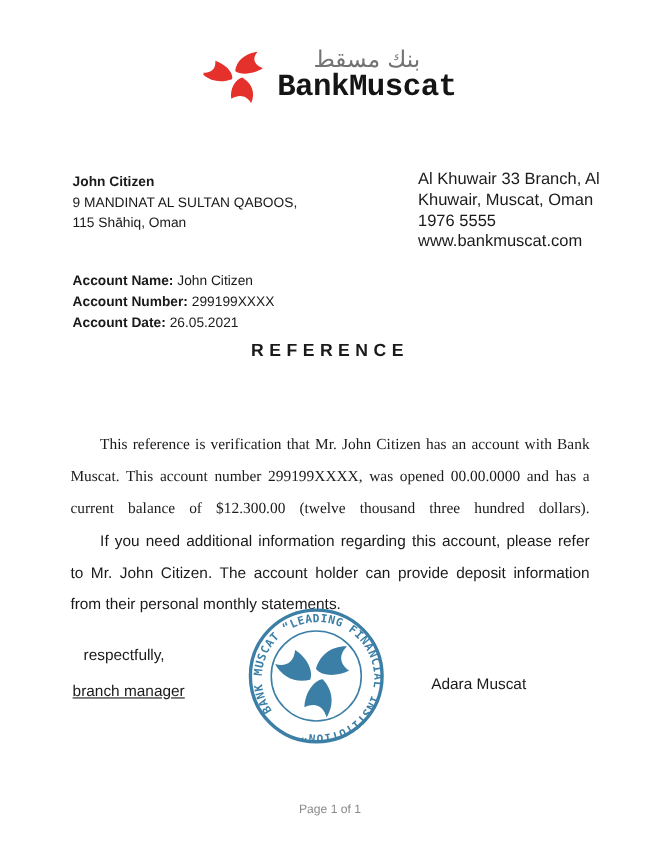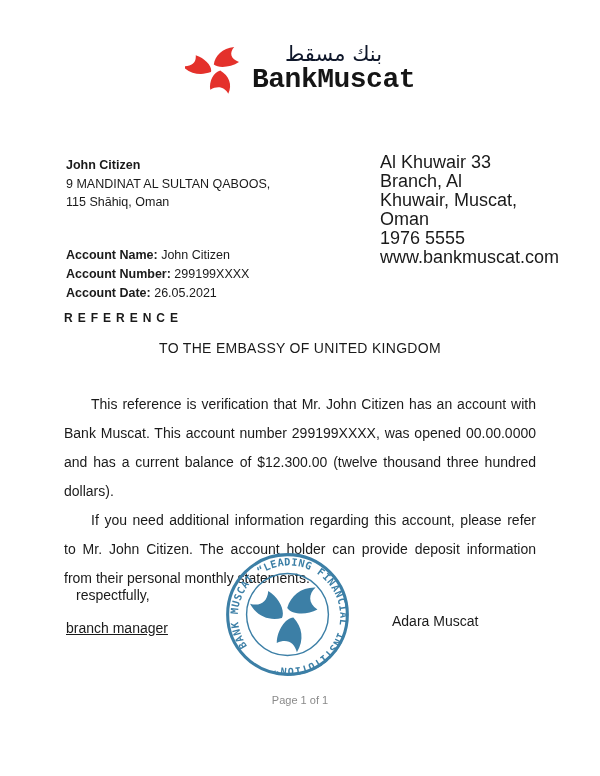--- a/index.html
+++ b/index.html
@@ -13,62 +13,62 @@
   }
   
   .logo-block{
     position:absolute;top:44px;left:0;right:0;
     display:flex;justify-content:center;align-items:center;gap:7px;
   }
   .logo-icon{width:60px;height:50px;flex:0 0 auto;}
   .logo-text{display:flex;flex-direction:column;align-items:center;line-height:1;}
   .logo-arabic{
     font-family:"DejaVu Sans", sans-serif;
-    font-size:21px;letter-spacing:3px;color:#0f172a;
+    font-size:21px;letter-spacing:3px;color:#737373;
     direction:rtl;white-space:nowrap;margin-bottom:1px;
   }
   .logo-latin{
     font-family:Liberation Mono, monospace;
     font-size:28px;font-weight:600;letter-spacing:-0.5px;color:#151515;
     white-space:nowrap;
   }
   
   .customer-block{position:absolute;left:66px;top:156px;font-size:12.5px;line-height:18.5px;}
   .customer-name{font-weight:bold;}
-  .branch-block{position:absolute;left:380px;top:153px;width:170px;font-size:18px;line-height:19px;}
+  .branch-block{position:absolute;left:380px;top:153px;width:170px;font-size:15px;line-height:19px;}
   
   .account-block{position:absolute;left:66px;top:246px;font-size:12.5px;line-height:19px;}
   .account-row .lbl{font-weight:bold;}
   
   .letter-title{
     position:absolute;left:64px;width:472px;top:311px;
-    font-size:12px;font-weight:bold;letter-spacing:5px;
+    text-align:center;font-size:16px;font-weight:bold;letter-spacing:5px;
   }
   .letter-subtitle{
     position:absolute;left:64px;width:472px;top:340px;
     text-align:center;font-size:14px;letter-spacing:0.3px;
   }
   
   .letter-body{position:absolute;left:64px;width:472px;top:390px;font-size:14px;line-height:29px;}
   .letter-body p{margin:0;text-align:justify;text-indent:27px;}
-  .letter-body p.stretch-last{text-align-last:justify;}
+  .letter-body p.stretch-last{text-align-last:justify;font-family:Liberation Serif, serif;}
   
   .closing{position:absolute;left:76px;top:587px;font-size:14px;}
   .signer-title{position:absolute;left:66px;top:620px;font-size:14px;text-decoration:underline;}
   .signer-name{position:absolute;left:392px;top:613px;font-size:14px;}
   
   .stamp{position:absolute;left:221px;top:548px;width:133px;height:133px;}
   .stamp-text{
     font-family:"DejaVu Sans Mono", monospace;
     font-size:10px;letter-spacing:0.5px;font-weight:bold;
     fill:#3c7fa6;
   }
   
   .page-footer{
-    position:absolute;left:0;right:0;top:694px;
+    position:absolute;left:0;right:0;top:730px;
     text-align:center;font-size:11px;color:#8a8a8a;
   }
   .defs-holder{position:absolute;width:0;height:0;overflow:hidden;}
 </style>
 </head>
 <body>
 
 <svg class="defs-holder" aria-hidden="true">
   <defs>
     <g id="pinwheel">
@@ -113,21 +113,20 @@
       <span class="lbl">Account Number:</span>
       <span>299199XXXX</span>
     </div>
     <div class="account-row">
       <span class="lbl">Account Date:</span>
       <span>26.05.2021</span>
     </div>
   </div>
 
   <div class="letter-title">REFERENCE</div>
-  <div class="letter-subtitle">TO THE EMBASSY OF UNITED KINGDOM</div>
 
   <div class="letter-body">
     <p class="stretch-last">This reference is verification that Mr. John Citizen has an account with Bank Muscat. This account number 299199XXXX, was opened 00.00.0000 and has a current balance of $12.300.00 (twelve thousand three hundred dollars).</p>
     <p>If you need additional information regarding this account, please refer to Mr. John Citizen. The account holder can provide deposit information from their personal monthly statements.</p>
   </div>
 
   <div class="closing">respectfully,</div>
   <div class="signer-title">branch manager</div>
   <div class="signer-name">Adara Muscat</div>
 

